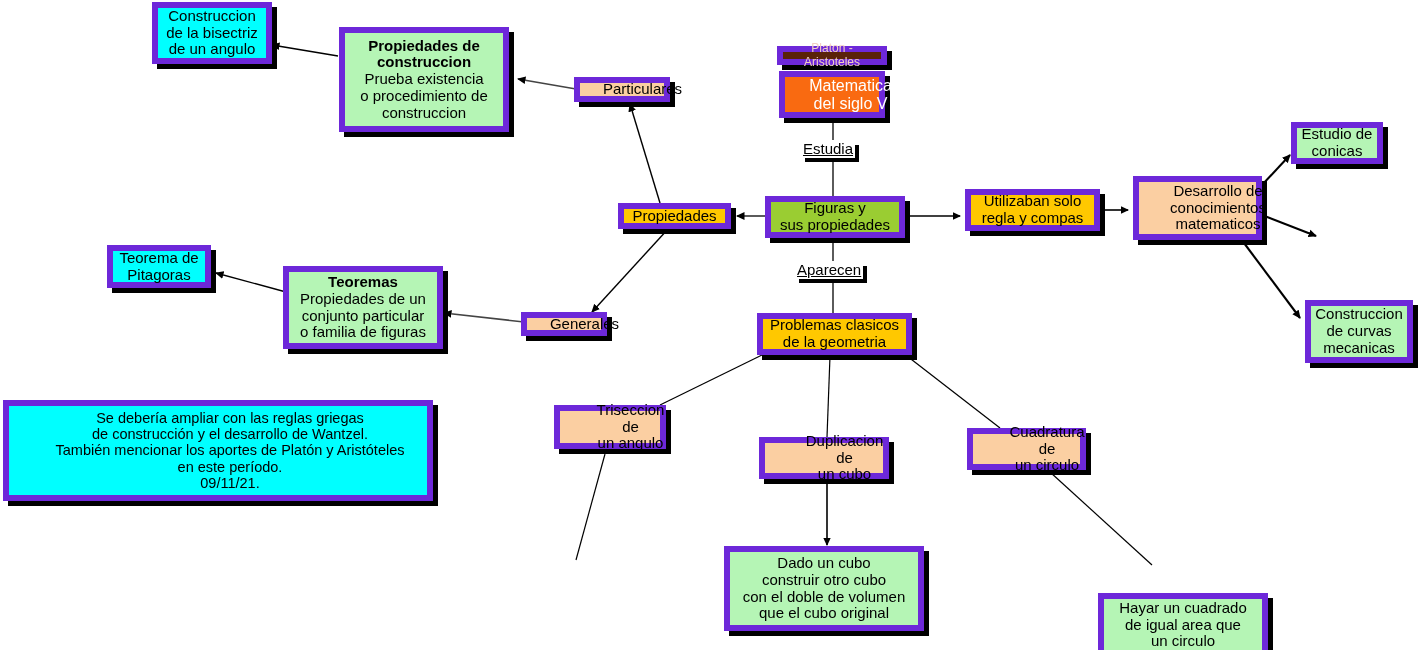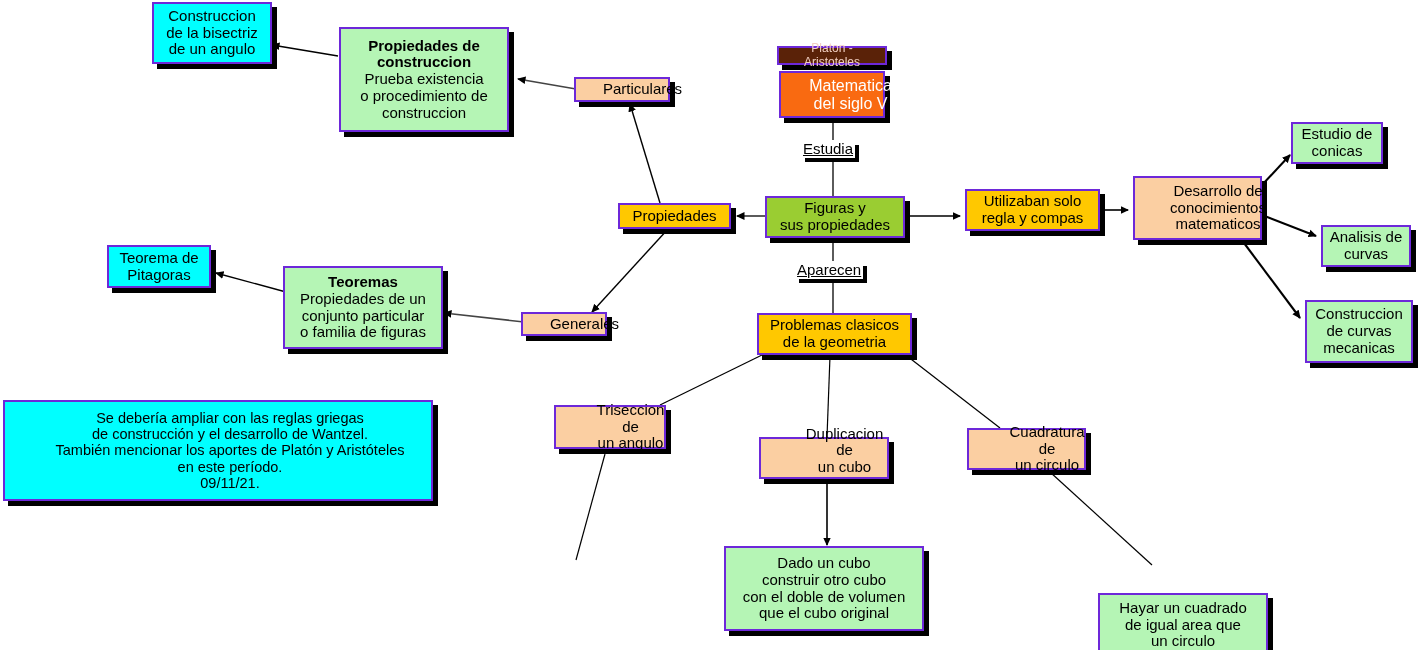--- a/index.html
+++ b/index.html
@@ -22,21 +22,21 @@
     position: absolute;
     left: 0;
     top: 0;
     width: 1422px;
     height: 650px;
     pointer-events: none;
   }
   .node {
     position: absolute;
     box-sizing: border-box;
-    border: 2px solid #6d28d9;
+    border: 6px solid #6d28d9;
     box-shadow: 5px 5px 0 0 #000000;
     display: flex;
     align-items: center;
     justify-content: center;
     text-align: center;
     line-height: 1.12;
     color: #000000;
     font-size: 15px;
     padding: 1px 4px;
     white-space: pre-line;
@@ -176,24 +176,20 @@
     <span>Desarrollo de
 conocimientos
 matematicos</span>
   </div>
 
   <div class="node n-green" style="left:1291px; top:122px; width:92px; height:42px;">
     <span>Estudio de
 conicas</span>
   </div>
 
-  <div class="node n-green" style="left:1321px; top:225px; width:90px; height:42px;">
-    <span>Analisis de
-curvas</span>
-  </div>
 
   <div class="node n-green" style="left:1305px; top:300px; width:108px; height:63px;">
     <span>Construccion
 de curvas
 mecanicas</span>
   </div>
 
   <div class="node n-yellow" style="left:618px; top:203px; width:113px; height:26px;">
     <span>Propiedades</span>
   </div>
@@ -235,21 +231,21 @@
   <div class="node n-yellow" style="left:757px; top:313px; width:155px; height:42px;">
     <span>Problemas clasicos
 de la geometria</span>
   </div>
 
   <div class="node n-orange" style="left:554px; top:405px; width:112px; height:44px;">
     <span>Triseccion de
 un angulo</span>
   </div>
 
-  <div class="node n-orange" style="left:759px; top:437px; width:130px; height:42px;align-items:flex-end;">
+  <div class="node n-orange" style="left:759px; top:437px; width:130px; height:42px;">
     <span>Duplicacion de
 un cubo</span>
   </div>
 
   <div class="node n-orange" style="left:967px; top:428px; width:119px; height:42px;">
     <span>Cuadratura de
 un circulo</span>
   </div>
 
 

